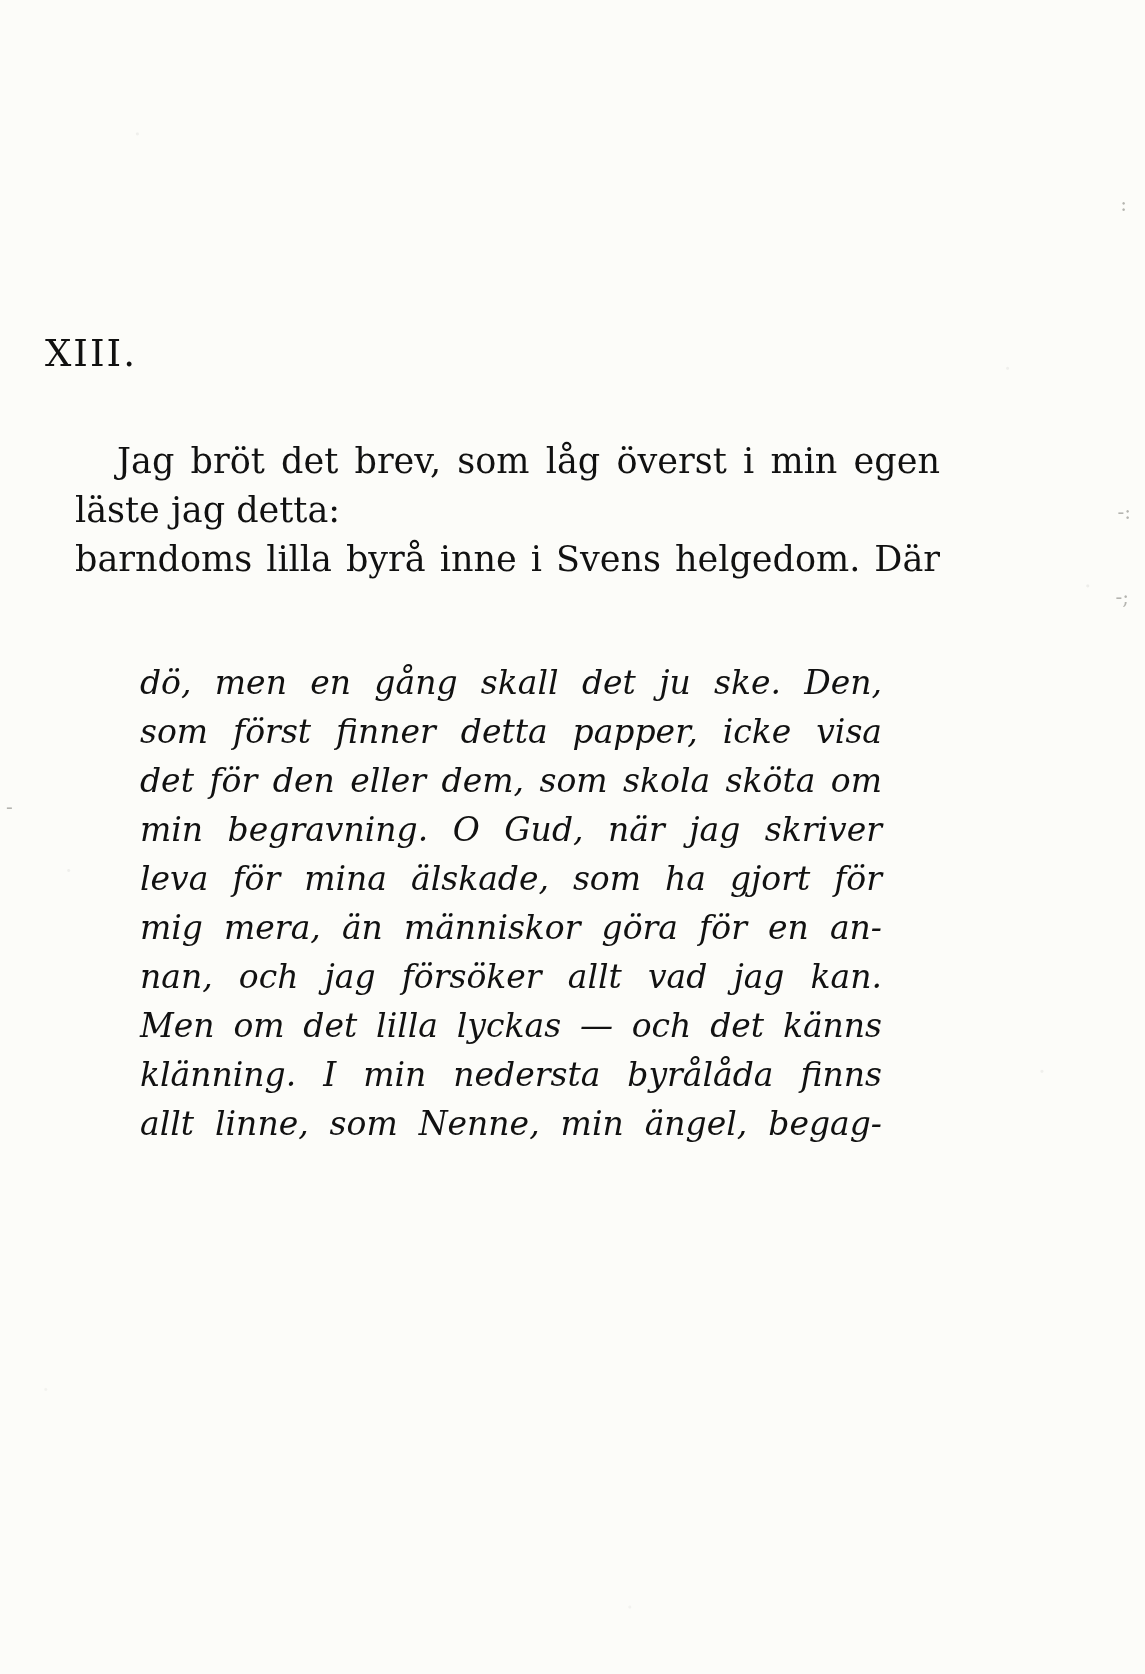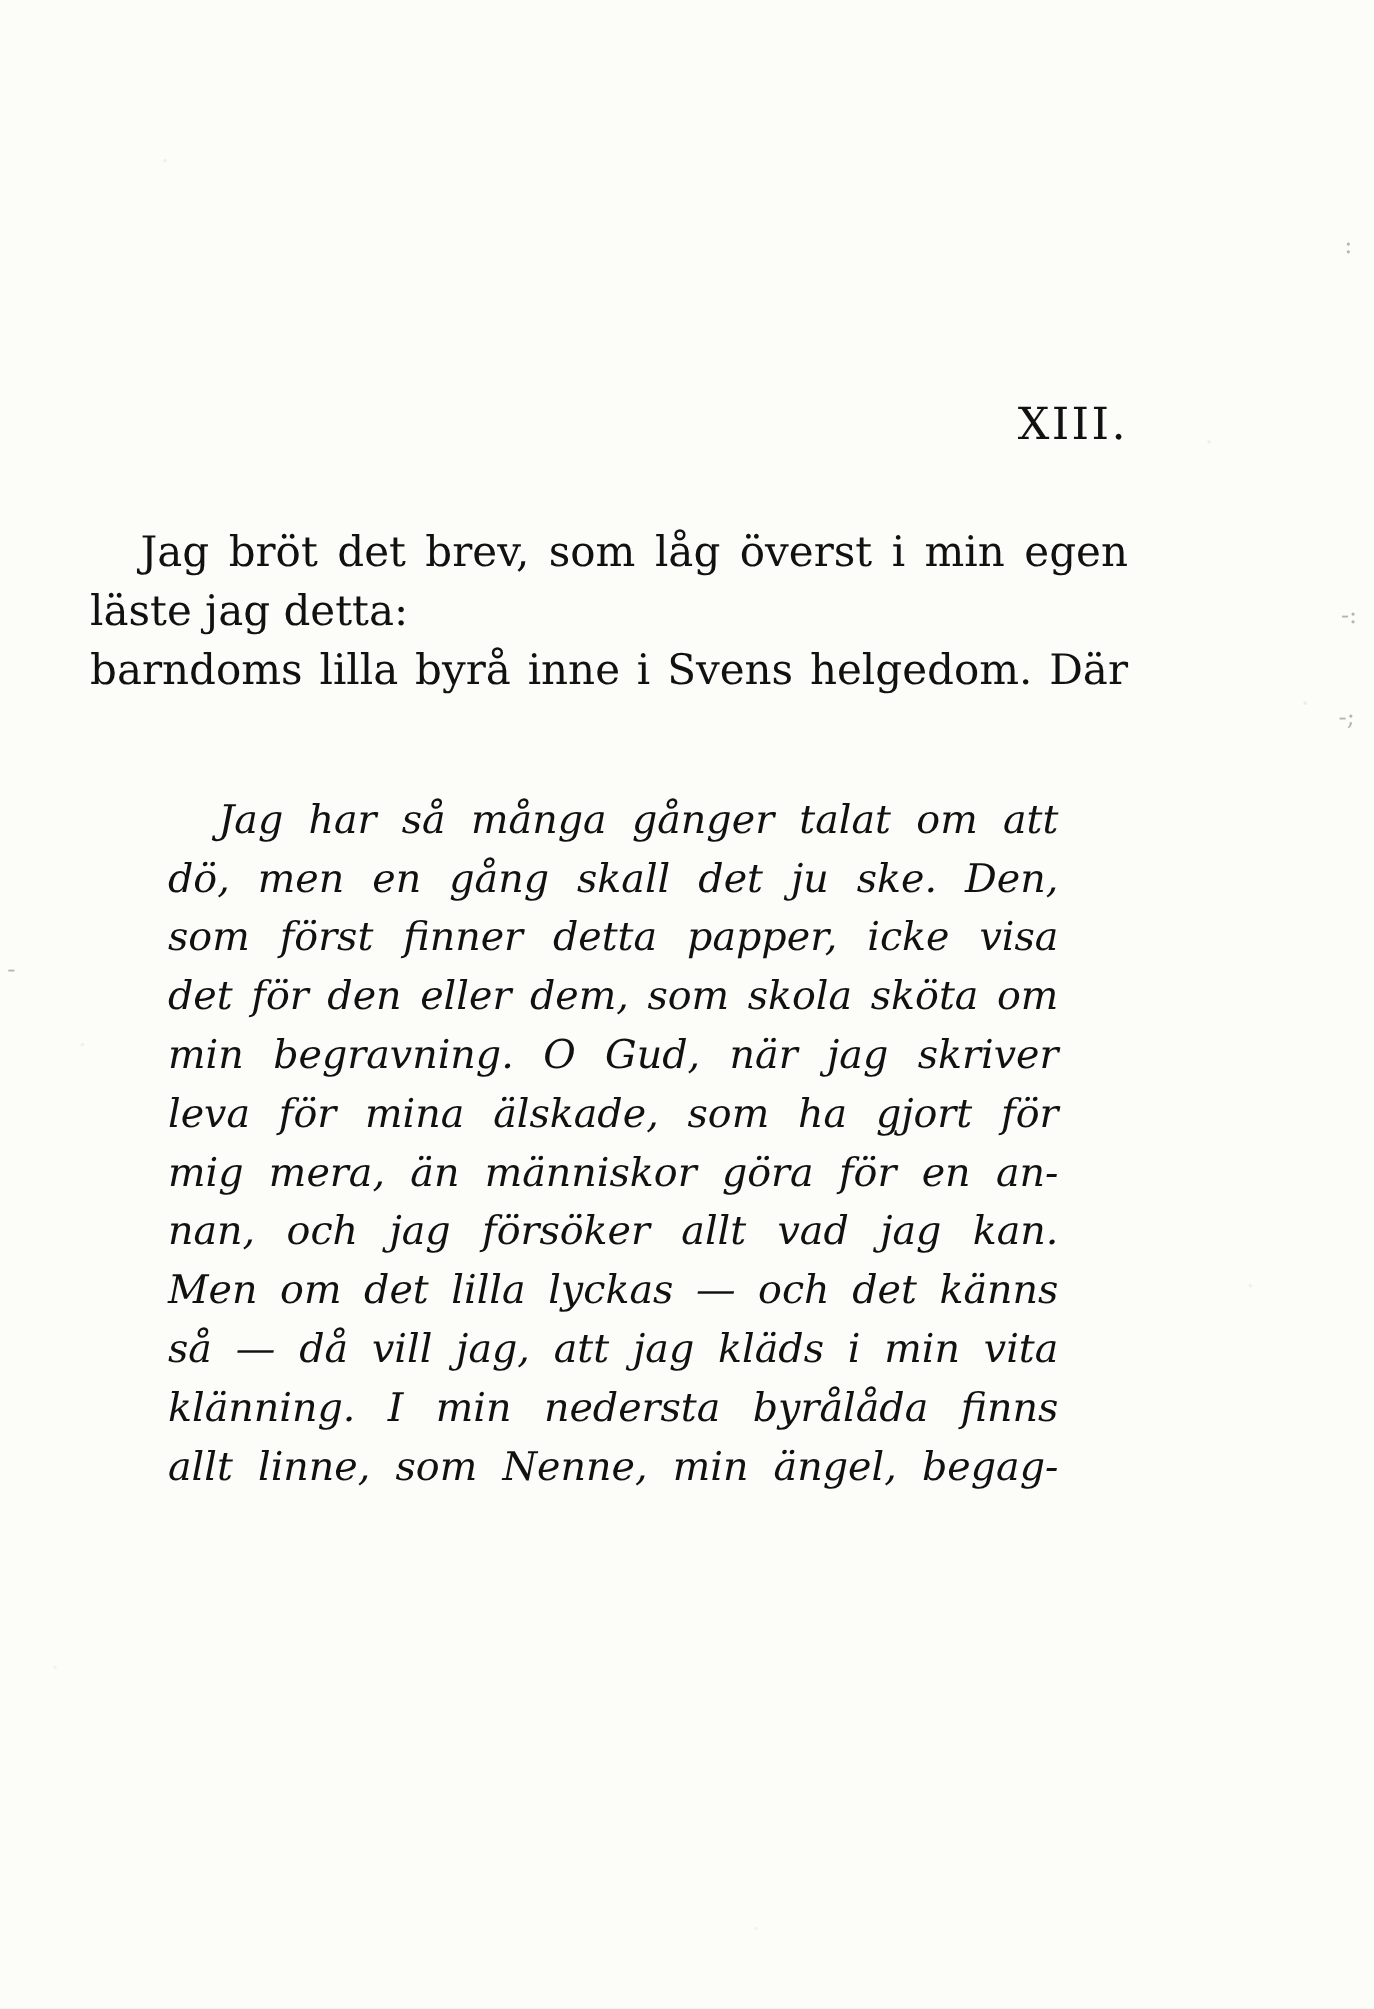--- a/index.html
+++ b/index.html
@@ -33,21 +33,21 @@
     pointer-events: none;
   }
   .content {
     position: absolute;
     left: 45px;
     top: 0;
     width: 895px;
   }
   .heading {
     margin-top: 332px;
-    text-align: right;
+    text-align: left;
     font-size: 37px;
     letter-spacing: 2px;
     font-weight: 400;
   }
   .intro {
     margin-top: 62px;
     font-size: 35px;
     line-height: 49px;
   }
   .letter {
@@ -89,30 +89,28 @@
 
     <h1 class="heading">XIII.</h1>
 
     <div class="intro">
       <div class="line indent">Jag bröt det brev, som låg överst i min egen</div>
       <div class="line short">läste jag detta:</div>
       <div class="line">barndoms lilla byrå inne i Svens helgedom. Där</div>
     </div>
 
     <div class="letter">
-      <div class="line indent">Jag har så många gånger talat om att</div>
       <div class="line">dö, men en gång skall det ju ske. Den,</div>
       <div class="line">som först finner detta papper, icke visa</div>
       <div class="line">det för den eller dem, som skola sköta om</div>
       <div class="line">min begravning. O Gud, när jag skriver</div>
       <div class="line">leva för mina älskade, som ha gjort för</div>
       <div class="line">mig mera, än människor göra för en an-</div>
       <div class="line">nan, och jag försöker allt vad jag kan.</div>
       <div class="line">Men om det lilla lyckas — och det känns</div>
-      <div class="line">så — då vill jag, att jag kläds i min vita</div>
       <div class="line">klänning. I min nedersta byrålåda finns</div>
       <div class="line">allt linne, som Nenne, min ängel, begag-</div>
     </div>
 
   </div>
 
   <span class="artifact" style="right: 18px; top: 192px;">:</span>
   <span class="artifact" style="right: 14px; top: 500px;">-:</span>
   <span class="artifact" style="right: 16px; top: 585px;">-;</span>
   <span class="artifact" style="left: 6px; top: 795px;">-</span>

